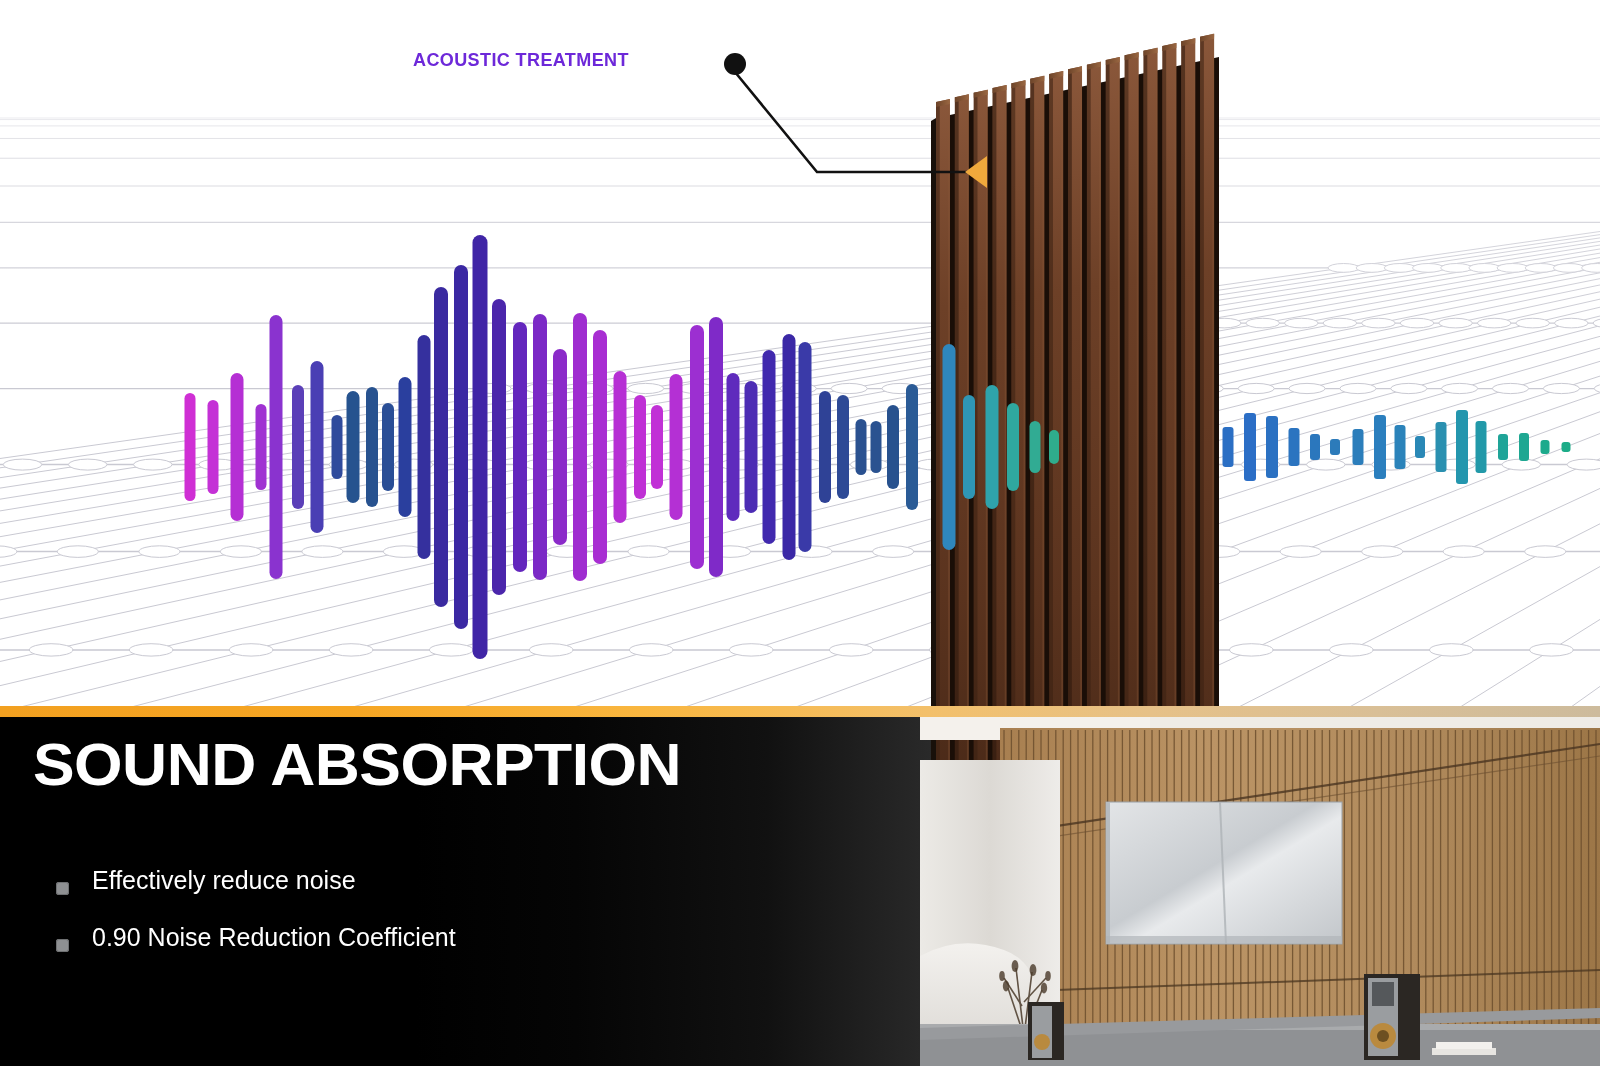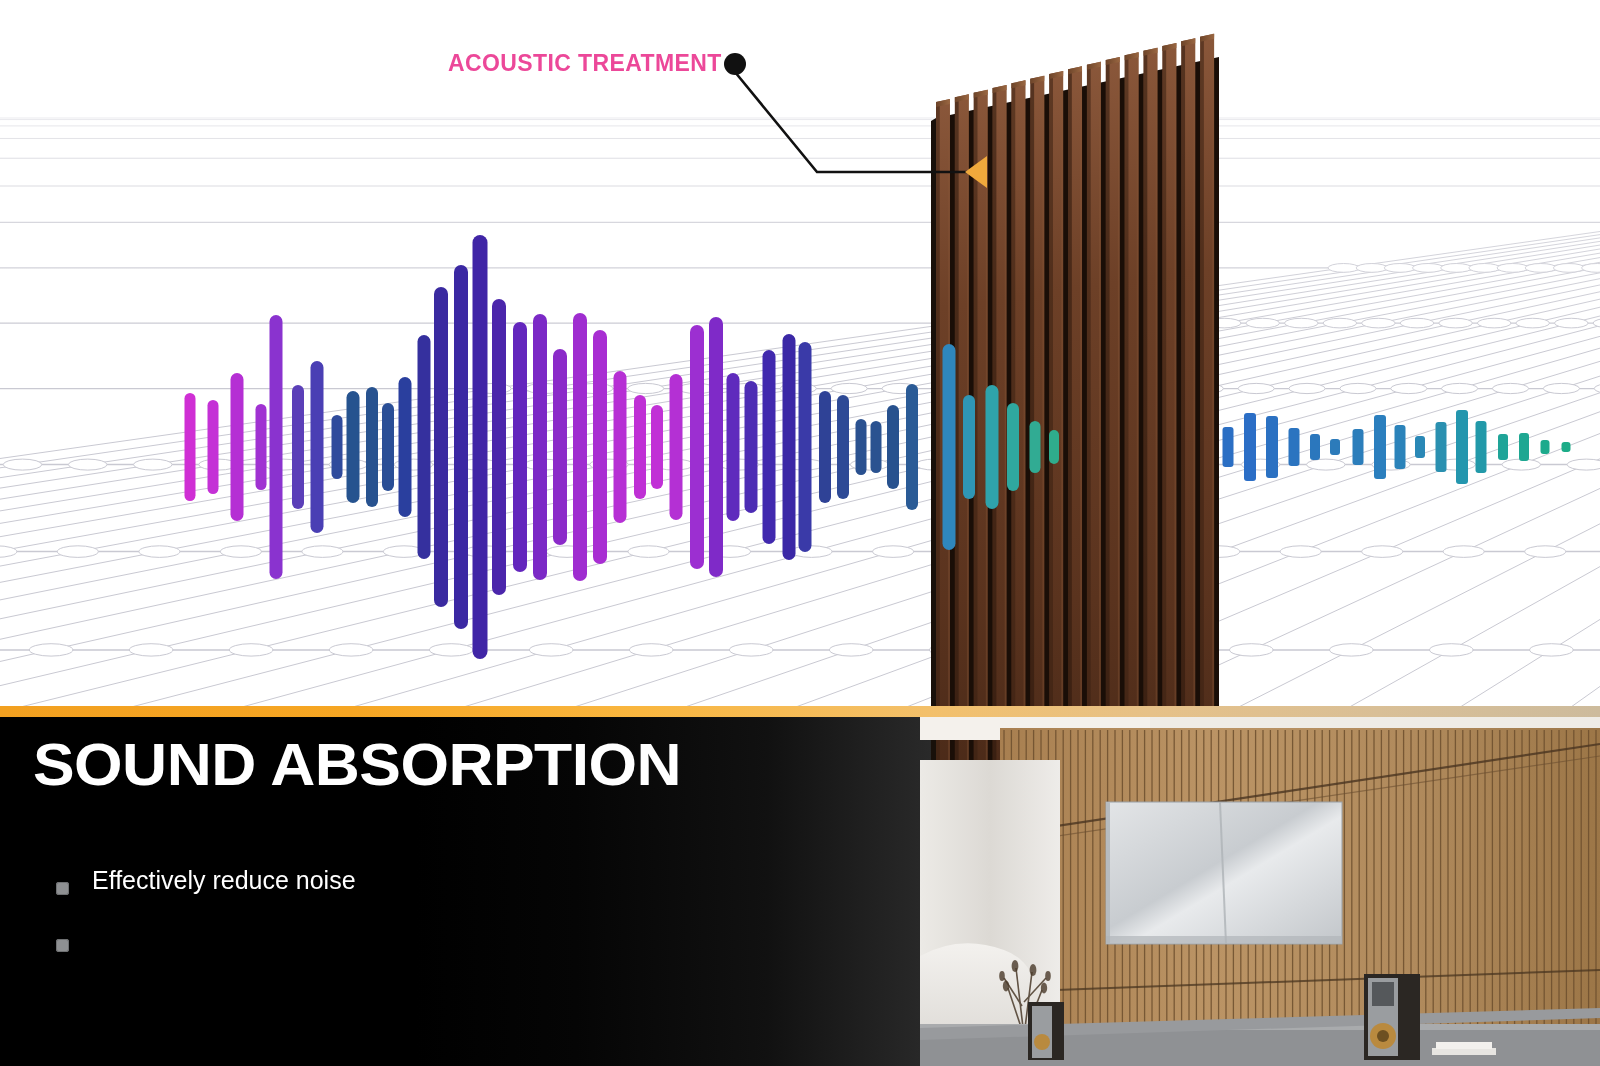--- a/index.html
+++ b/index.html
@@ -29,24 +29,23 @@
   .bar.sq { border-radius:3px; }
 
   
   .panel-wrap { position:absolute; left:0; top:0; width:1600px; height:1066px; pointer-events:none; }
   .panel-svg  { position:absolute; left:0; top:0; width:1600px; height:1066px; }
 
   
   .label-layer { position:absolute; left:0; top:0; width:1600px; height:400px; }
   .label-text {
     position:absolute; left:413px; top:50px;
-    font-size:23px; font-weight:bold; letter-spacing:.4px;
-    color:#ec4899; white-space:nowrap;
+    font-size:18px; font-weight:bold; letter-spacing:.4px;
+    color:#6d28d9; white-space:nowrap;
     font-family:"Liberation Sans", sans-serif;
-    margin-left:35px;
   }
   .leader-svg { position:absolute; left:0; top:0; width:1100px; height:260px; }
 
   
   .band {
     position:absolute; left:0; top:706px; width:1600px; height:360px;
     overflow:hidden;
   }
   .band-bg {
     position:absolute; inset:0;
@@ -642,16 +641,17 @@
   </div>
 
   <div class="band-title">SOUND ABSORPTION</div>
   <div class="bullets">
     <div class="bullet-row">
       <span class="bullet-dot"></span>
       <span class="bullet-text">Effectively reduce noise</span>
     </div>
     <div class="bullet-row">
       <span class="bullet-dot"></span>
+      <span class="bullet-text">0.90 Noise Reduction Coefficient</span>
     </div>
   </div>
 
 </div>
 
 </body></html>

